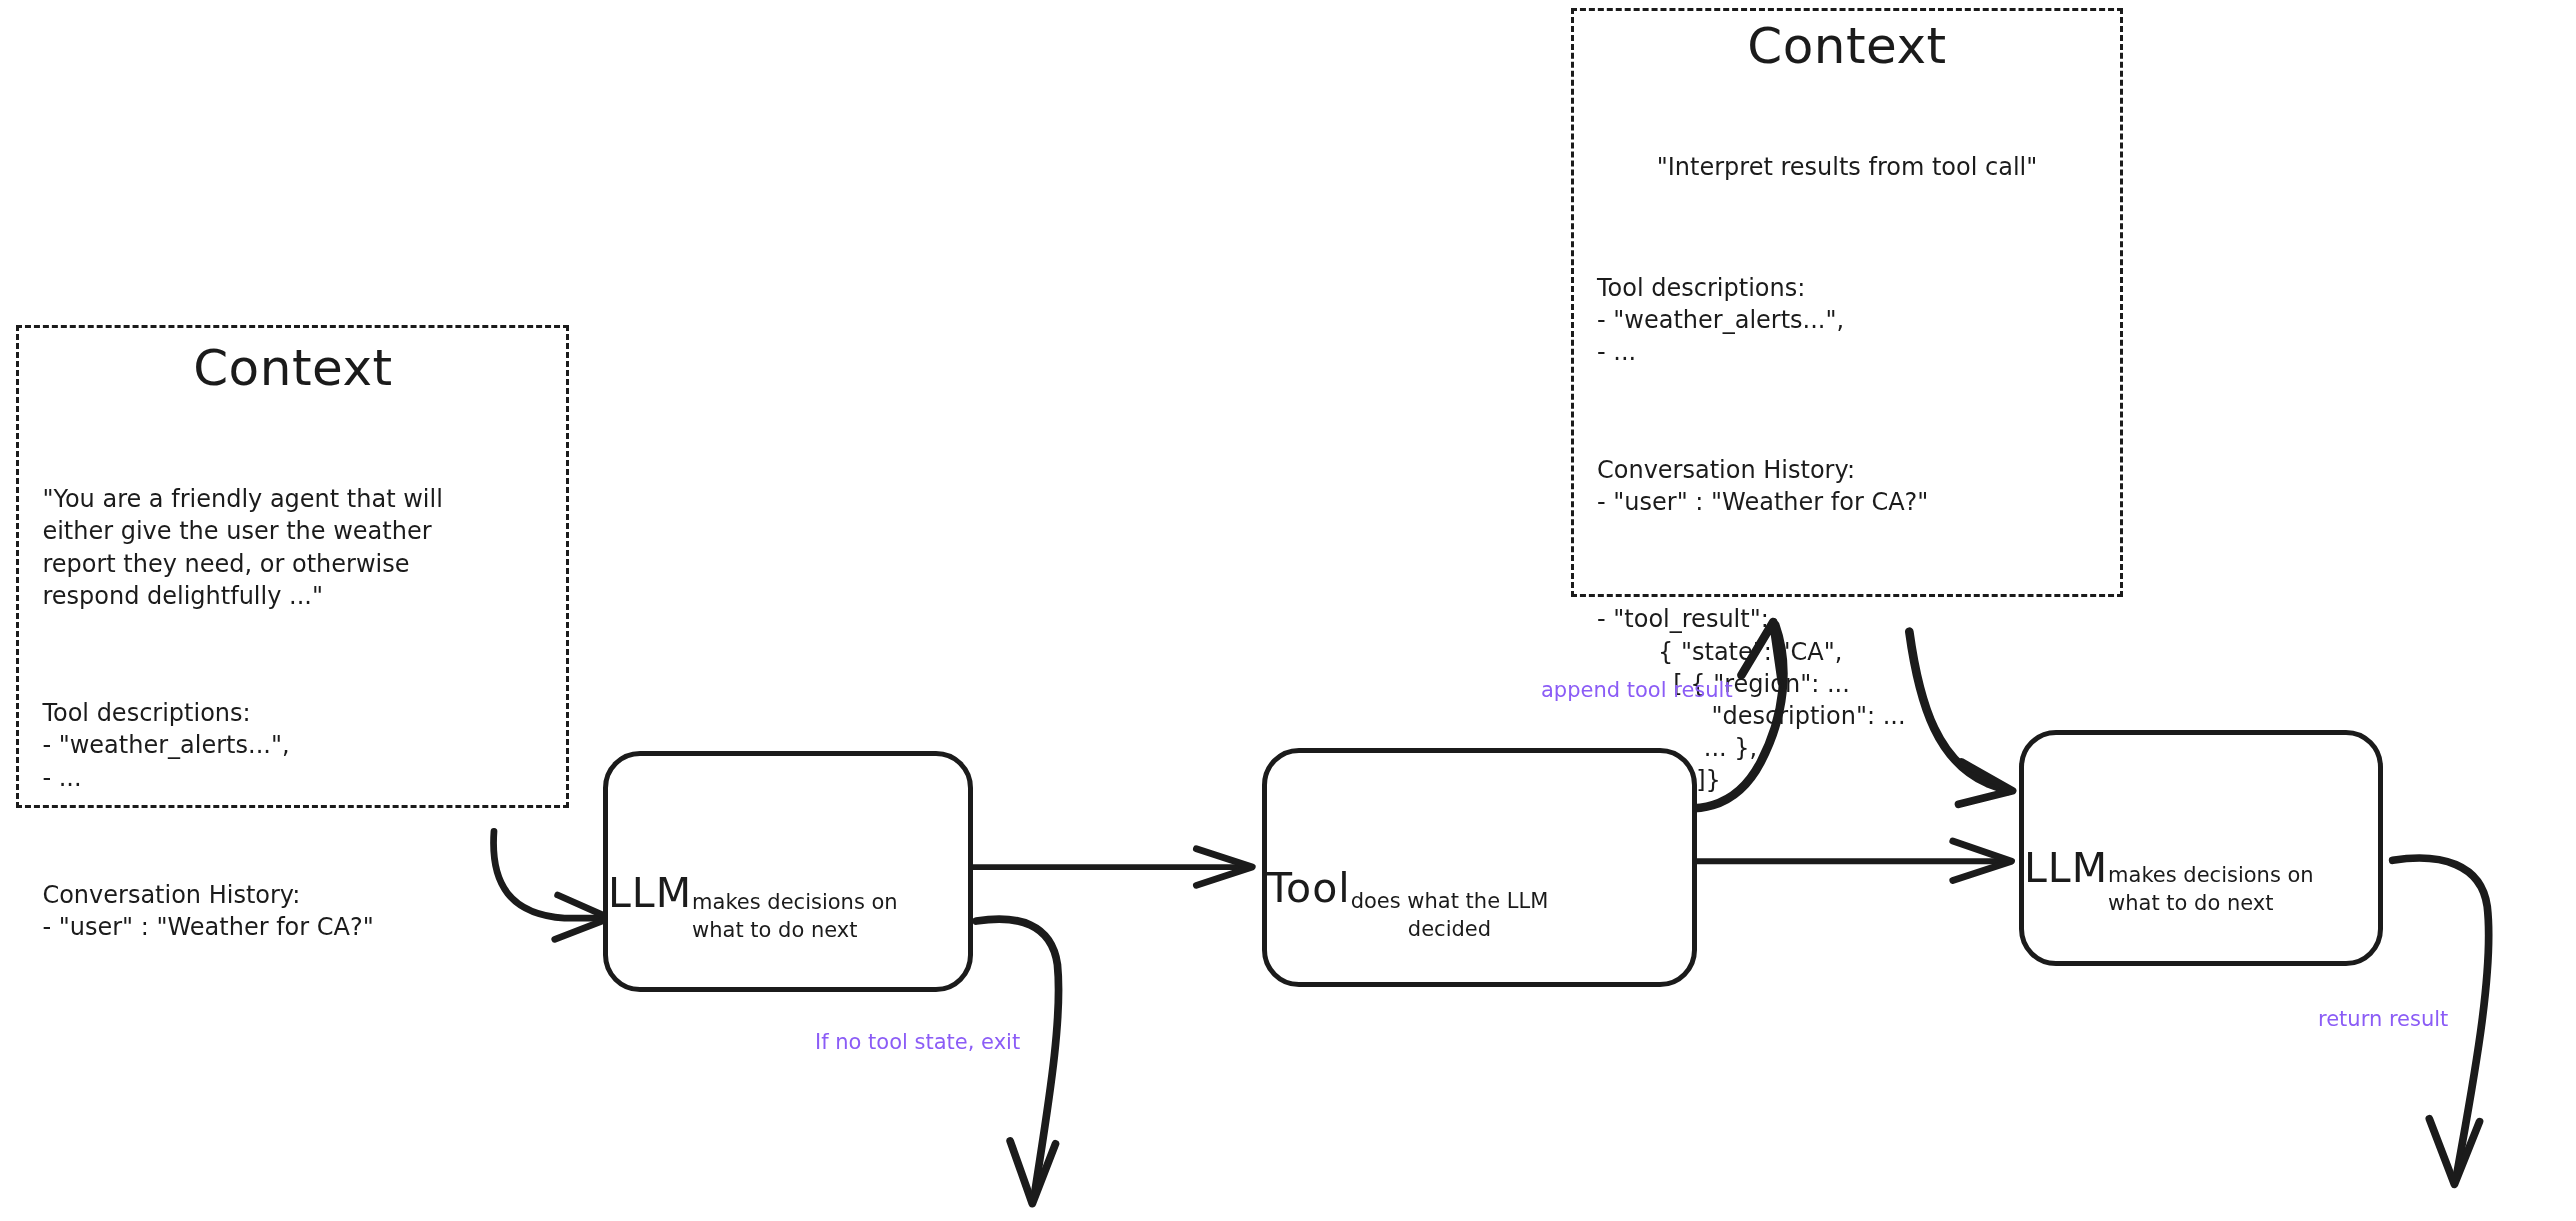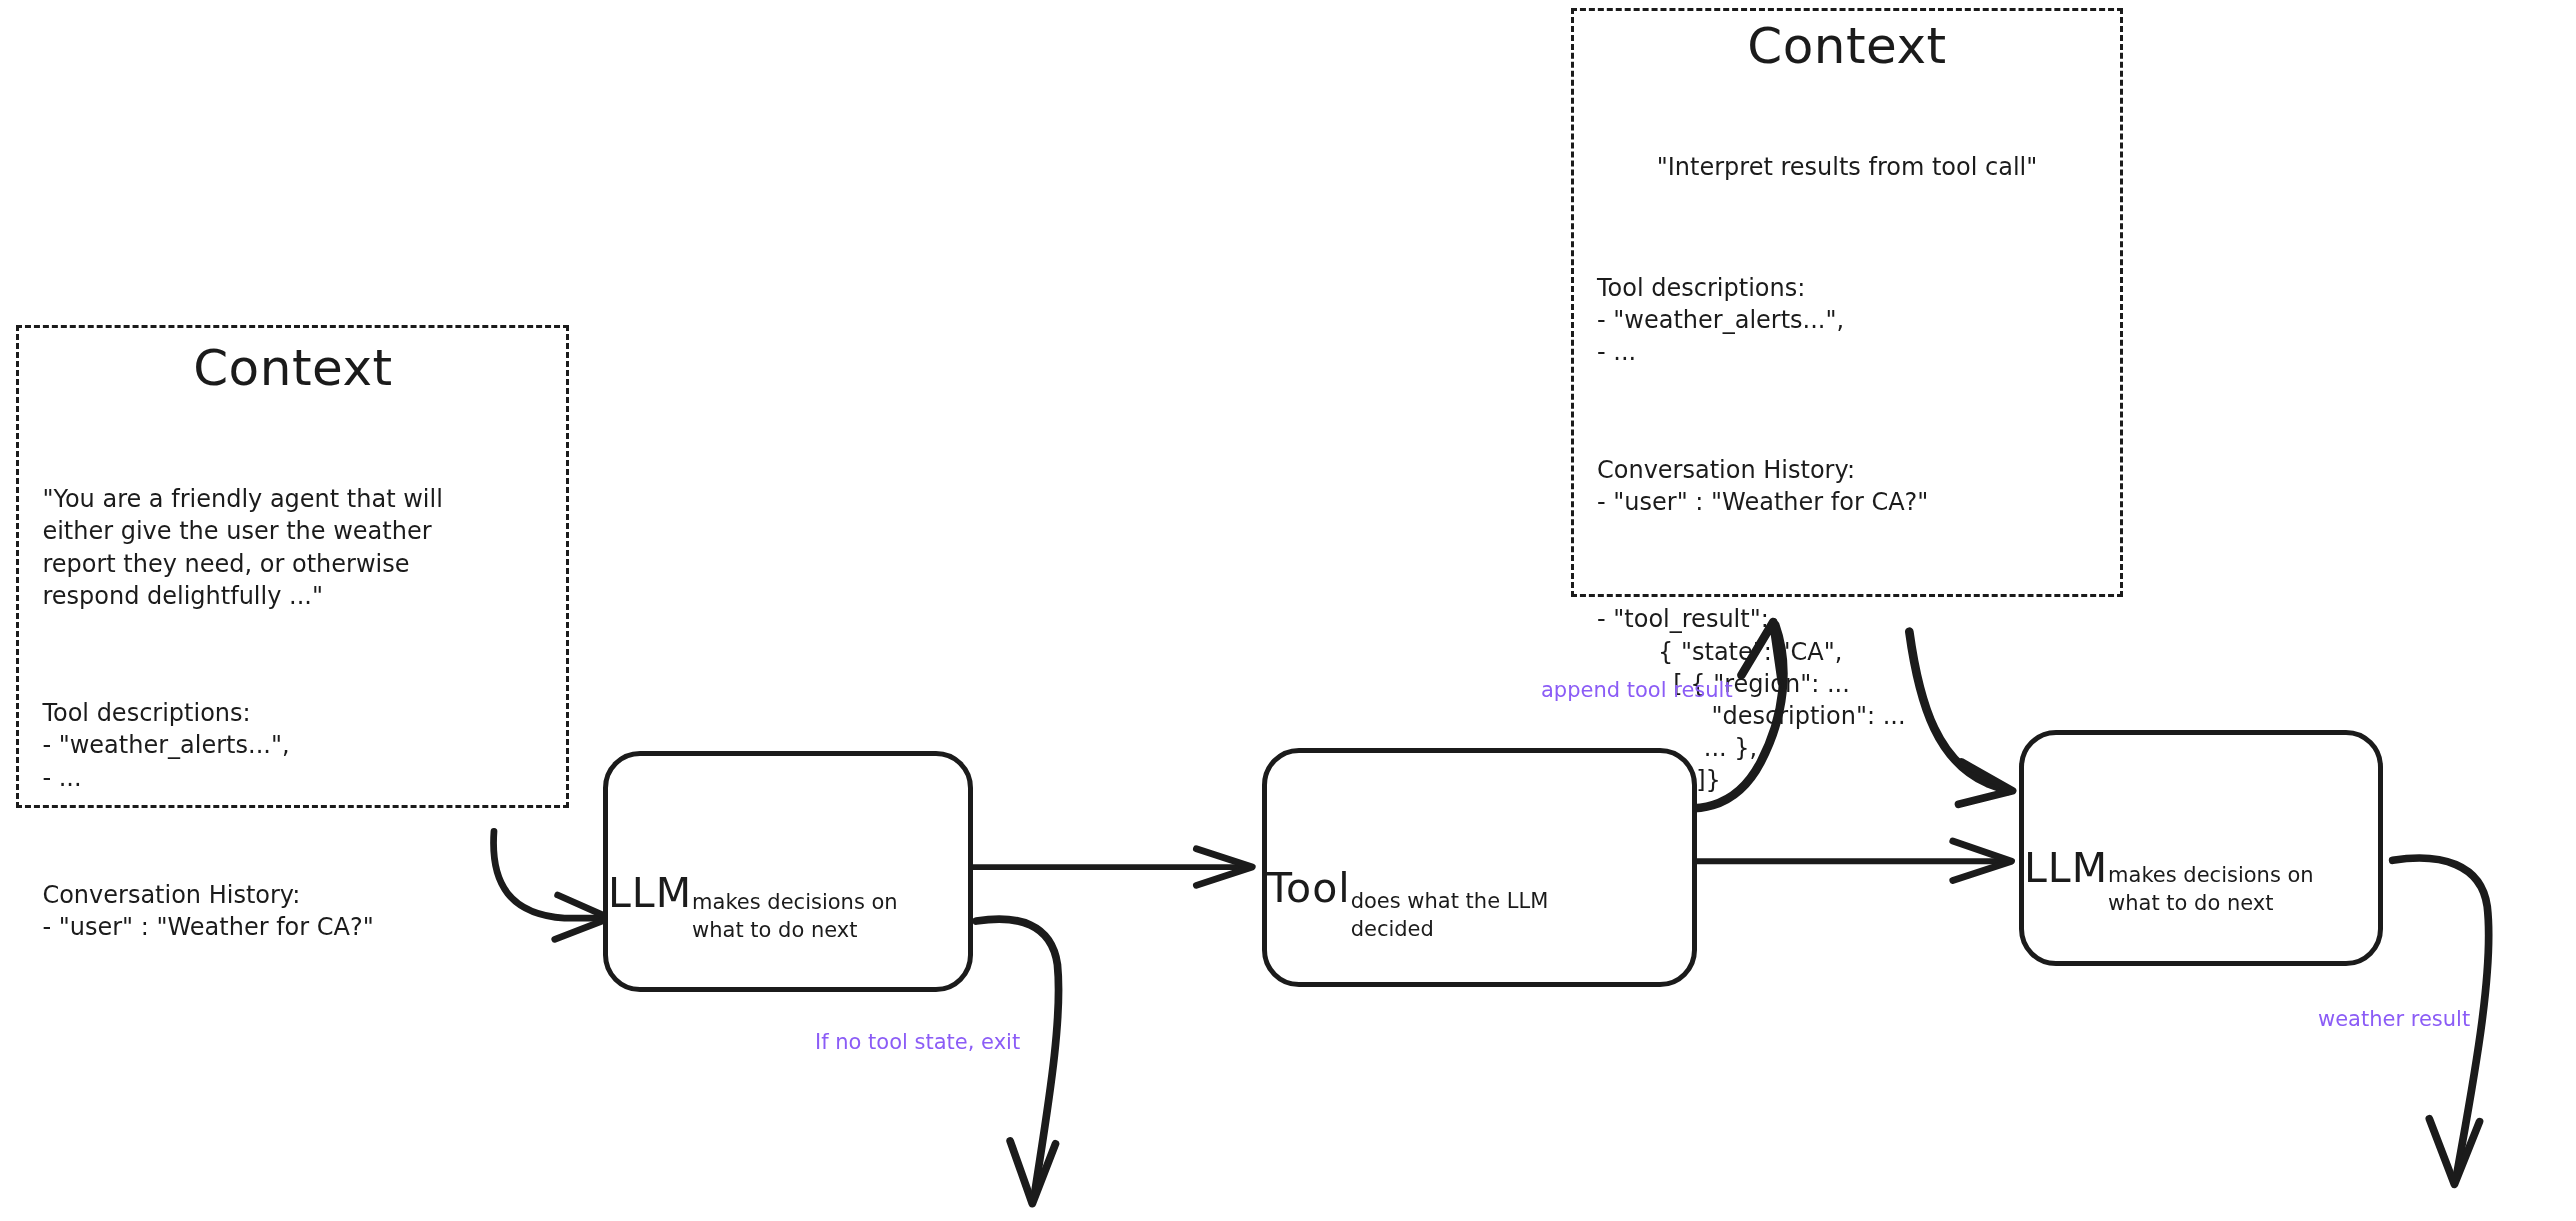--- a/index.html
+++ b/index.html
@@ -158,30 +158,30 @@
   </div>
 
   <div class="node-box" style="left:603px; top:751px; width:370px; height:241px; padding-top:44px;">
     <div class="node-title">LLM</div>
     <div class="node-sub" style="margin-top:46px;">makes decisions on
 what to do next</div>
   </div>
 
   <div class="node-box" style="left:1262px; top:748px; width:435px; height:239px; padding-top:42px;">
     <div class="node-title">Tool</div>
-    <div class="node-sub" style="margin-top:54px;">does what the LLM
+    <div class="node-sub" style="margin-top:54px;text-align:center;">does what the LLM
 decided</div>
   </div>
 
   <div class="node-box" style="left:2019px; top:730px; width:364px; height:236px; padding-top:41px;">
     <div class="node-title">LLM</div>
     <div class="node-sub" style="margin-top:42px;">makes decisions on
 what to do next</div>
   </div>
 
   <div class="edge-label" style="left:815px; top:1030px;">If no tool state, exit</div>
 
   <div class="edge-label" style="left:1541px; top:678px;">append tool result</div>
 
-  <div class="edge-label" style="left:2318px; top:1007px;">weather result</div>
+  <div class="edge-label" style="left:2318px; top:1007px;">return result</div>
 
 </div>
 
 
 </body></html>

